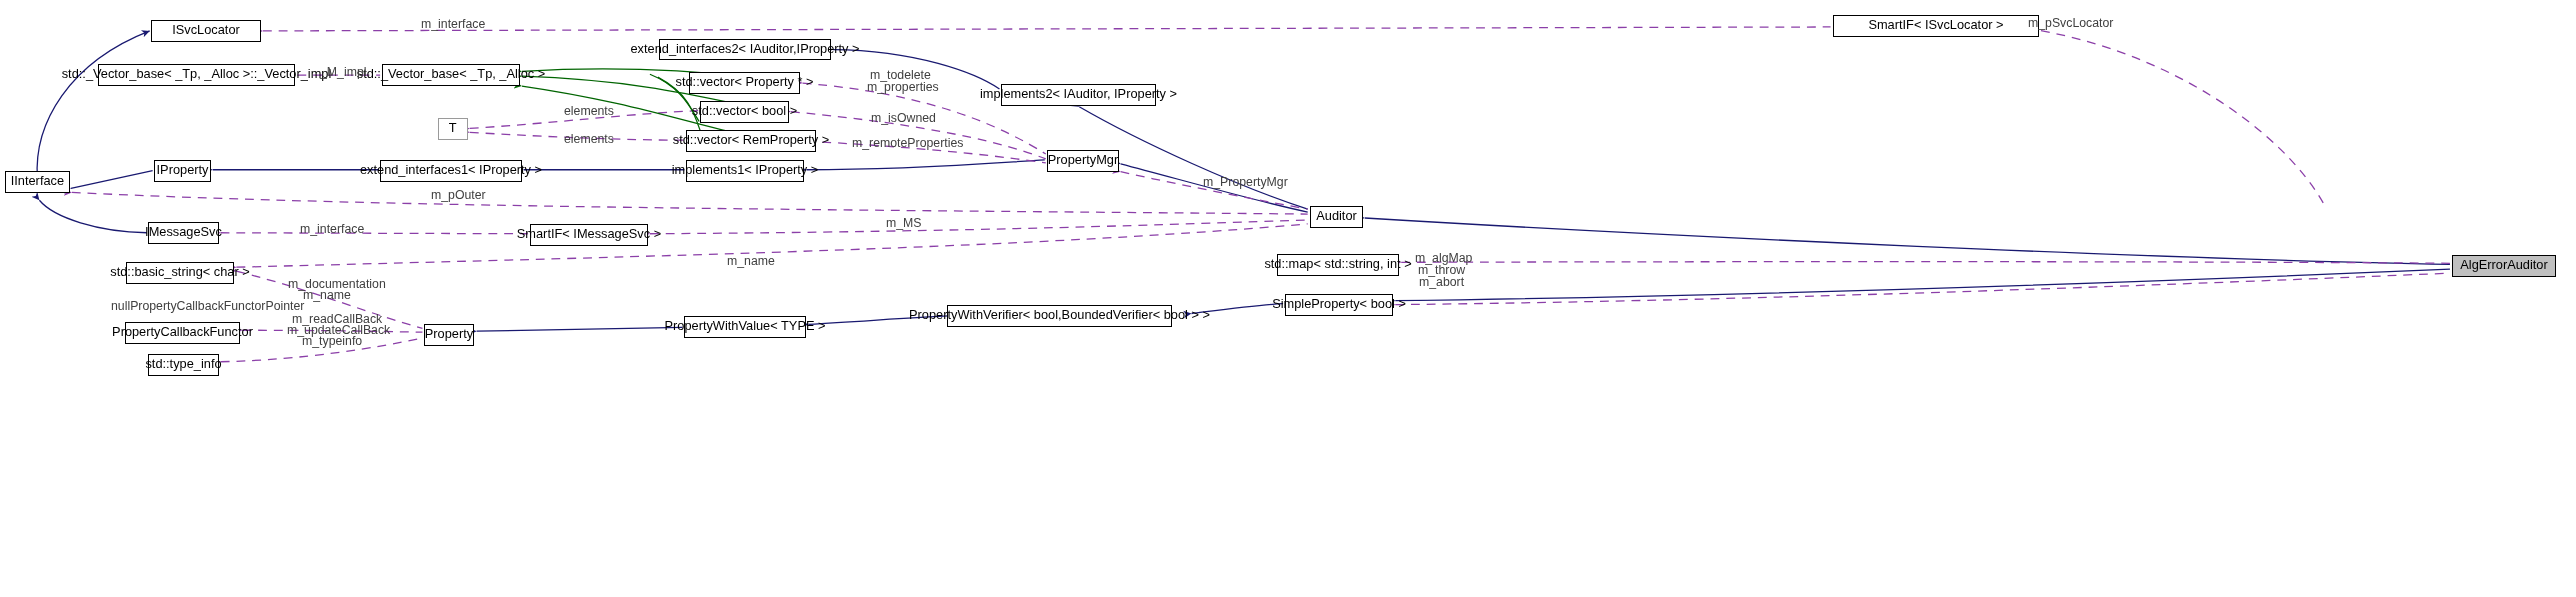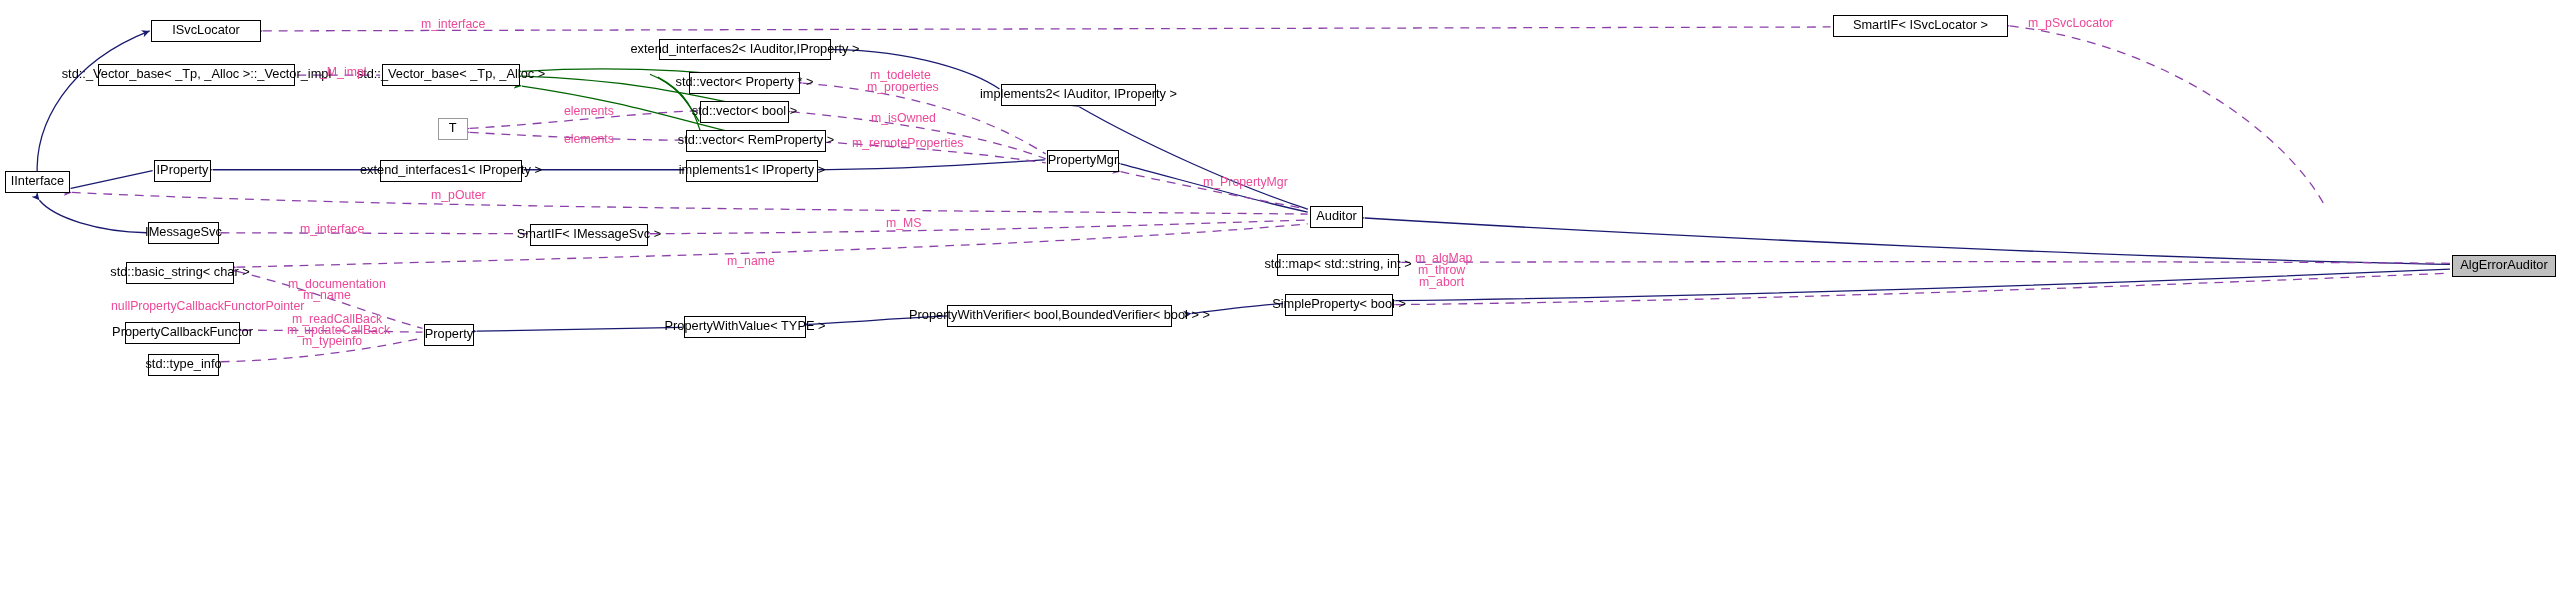--- a/index.html
+++ b/index.html
@@ -35,21 +35,21 @@
   .node.tmpl{
     border:1px solid #9a9a9a;
   }
   .node.current{
     background:#c0c0c0;
     border:1px solid #000000;
   }
   .elabel{
     position:absolute;
     font-size:12.3px;
-    color:#ec4899;
+    color:#404040;
     white-space:nowrap;
     line-height:12.8px;
     z-index:6;
   }
 </style>
 </head>
 <body>
 
 <div id="canvas">
 
@@ -145,21 +145,21 @@
       <path d="M530,72 C640,88 700,110 757,122" marker-start="url(#arrTpl)"></path>
 
       <path d="M660,60 C690,72 700,92 710,108"></path>
       <path d="M668,63 C700,80 705,100 712,120"></path>
     </g>
   </svg>
 
   <div class="node" style="left:151px;top:4.9px;width:110px">
       <span>ISvcLocator</span>
     </div>
-  <div class="node" style="left:1833px;top:0px;width:175px">
+  <div class="node" style="left:1833px;top:0px;width:206px">
       <span>SmartIF&lt; ISvcLocator &gt;</span>
     </div>
   <div class="node" style="left:98px;top:49px;width:197px">
       <span>std::_Vector_base&lt; _Tp, _Alloc &gt;::_Vector_impl</span>
     </div>
   <div class="node" style="left:382px;top:49px;width:138px">
       <span>std::_Vector_base&lt; _Tp, _Alloc &gt;</span>
     </div>
   <div class="node" style="left:659px;top:23.6px;width:172px">
       <span>extend_interfaces2&lt; IAuditor,IProperty &gt;</span>
@@ -169,30 +169,30 @@
     </div>
   <div class="node" style="left:1001px;top:69px;width:155px">
       <span>implements2&lt; IAuditor, IProperty &gt;</span>
     </div>
   <div class="node" style="left:700px;top:86px;width:89px">
       <span>std::vector&lt; bool &gt;</span>
     </div>
   <div class="node tmpl" style="left:438px;top:103px;width:29.5px">
       <span>T</span>
     </div>
-  <div class="node" style="left:686px;top:115px;width:140px">
+  <div class="node" style="left:686px;top:115px;width:130px">
       <span>std::vector&lt; RemProperty &gt;</span>
     </div>
   <div class="node" style="left:154px;top:145px;width:57px">
       <span>IProperty</span>
     </div>
   <div class="node" style="left:380px;top:145px;width:142px">
       <span>extend_interfaces1&lt; IProperty &gt;</span>
     </div>
-  <div class="node" style="left:686px;top:145px;width:132px">
+  <div class="node" style="left:686px;top:145px;width:118px">
       <span>implements1&lt; IProperty &gt;</span>
     </div>
   <div class="node" style="left:1047px;top:135px;width:72px">
       <span>PropertyMgr</span>
     </div>
   <div class="node" style="left:4.9px;top:156px;width:65px">
       <span>IInterface</span>
     </div>
   <div class="node" style="left:1310px;top:191px;width:53px">
       <span>Auditor</span>

